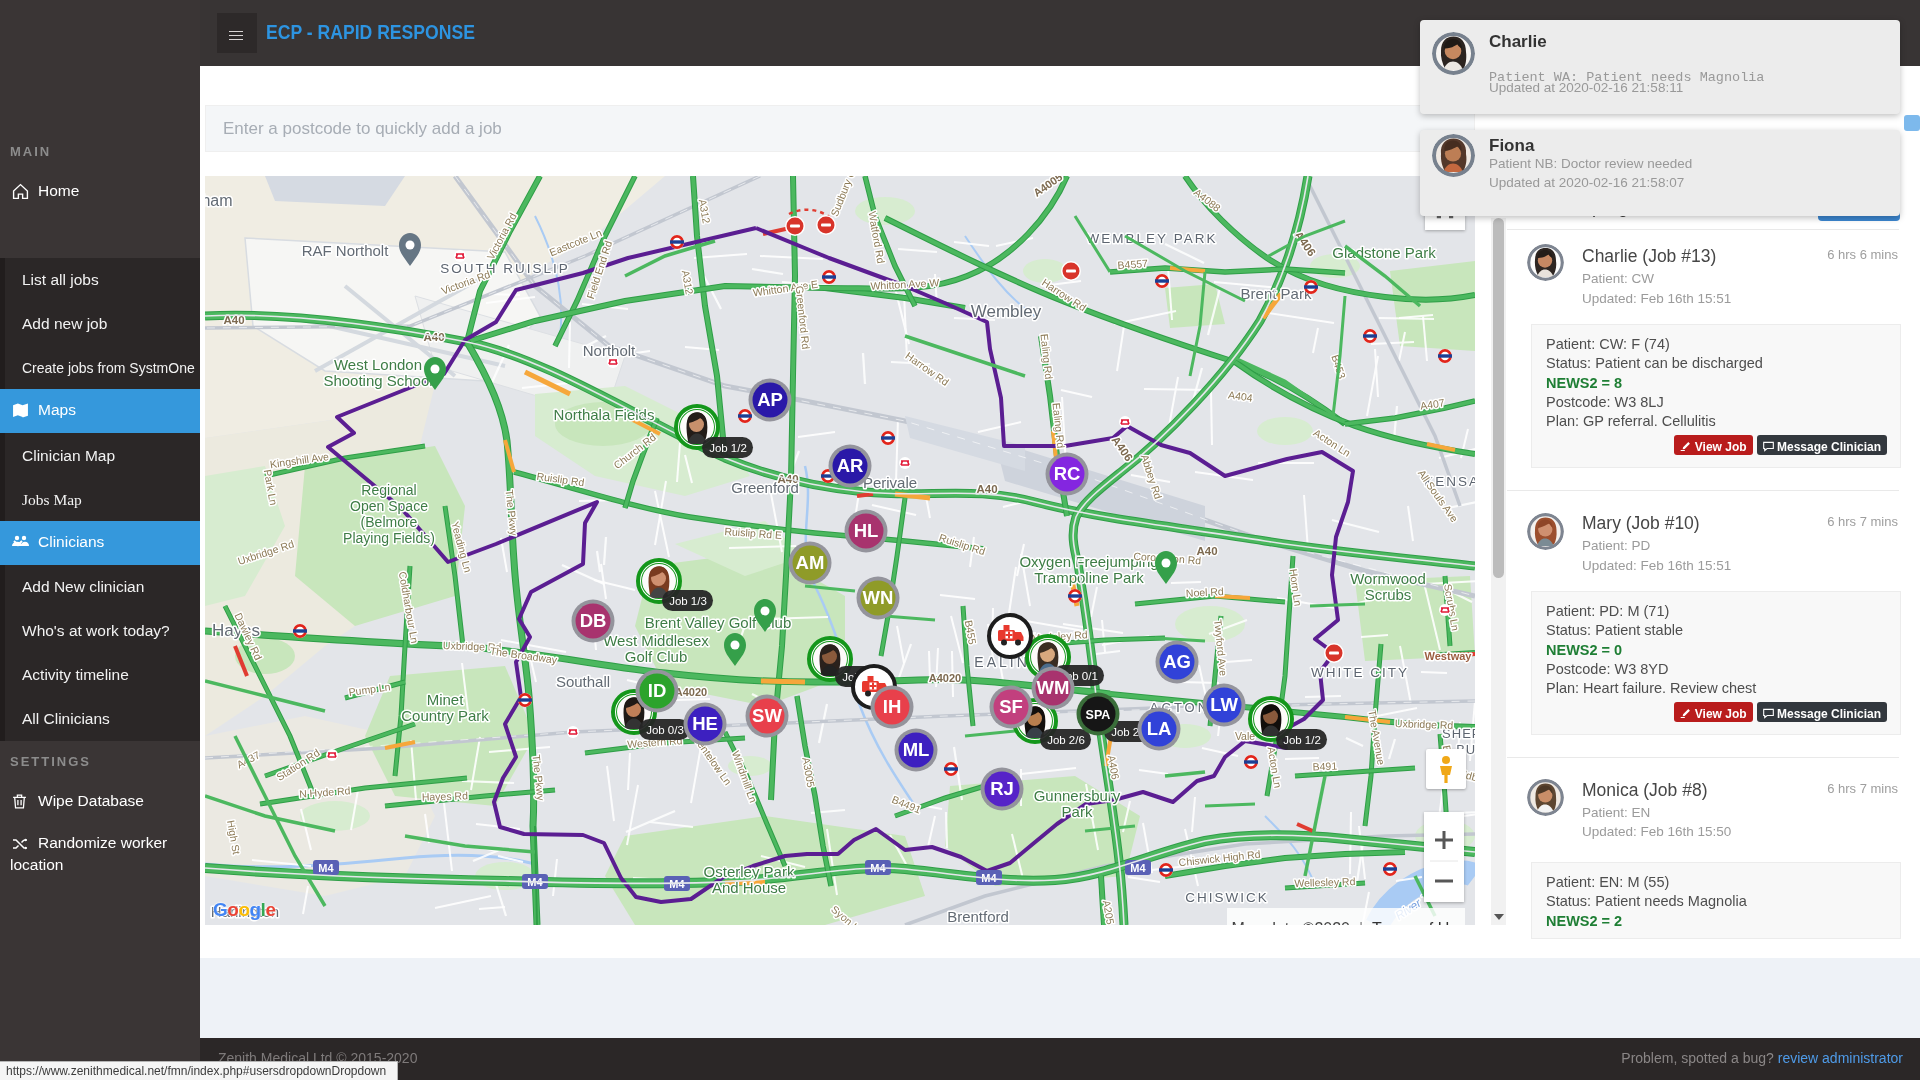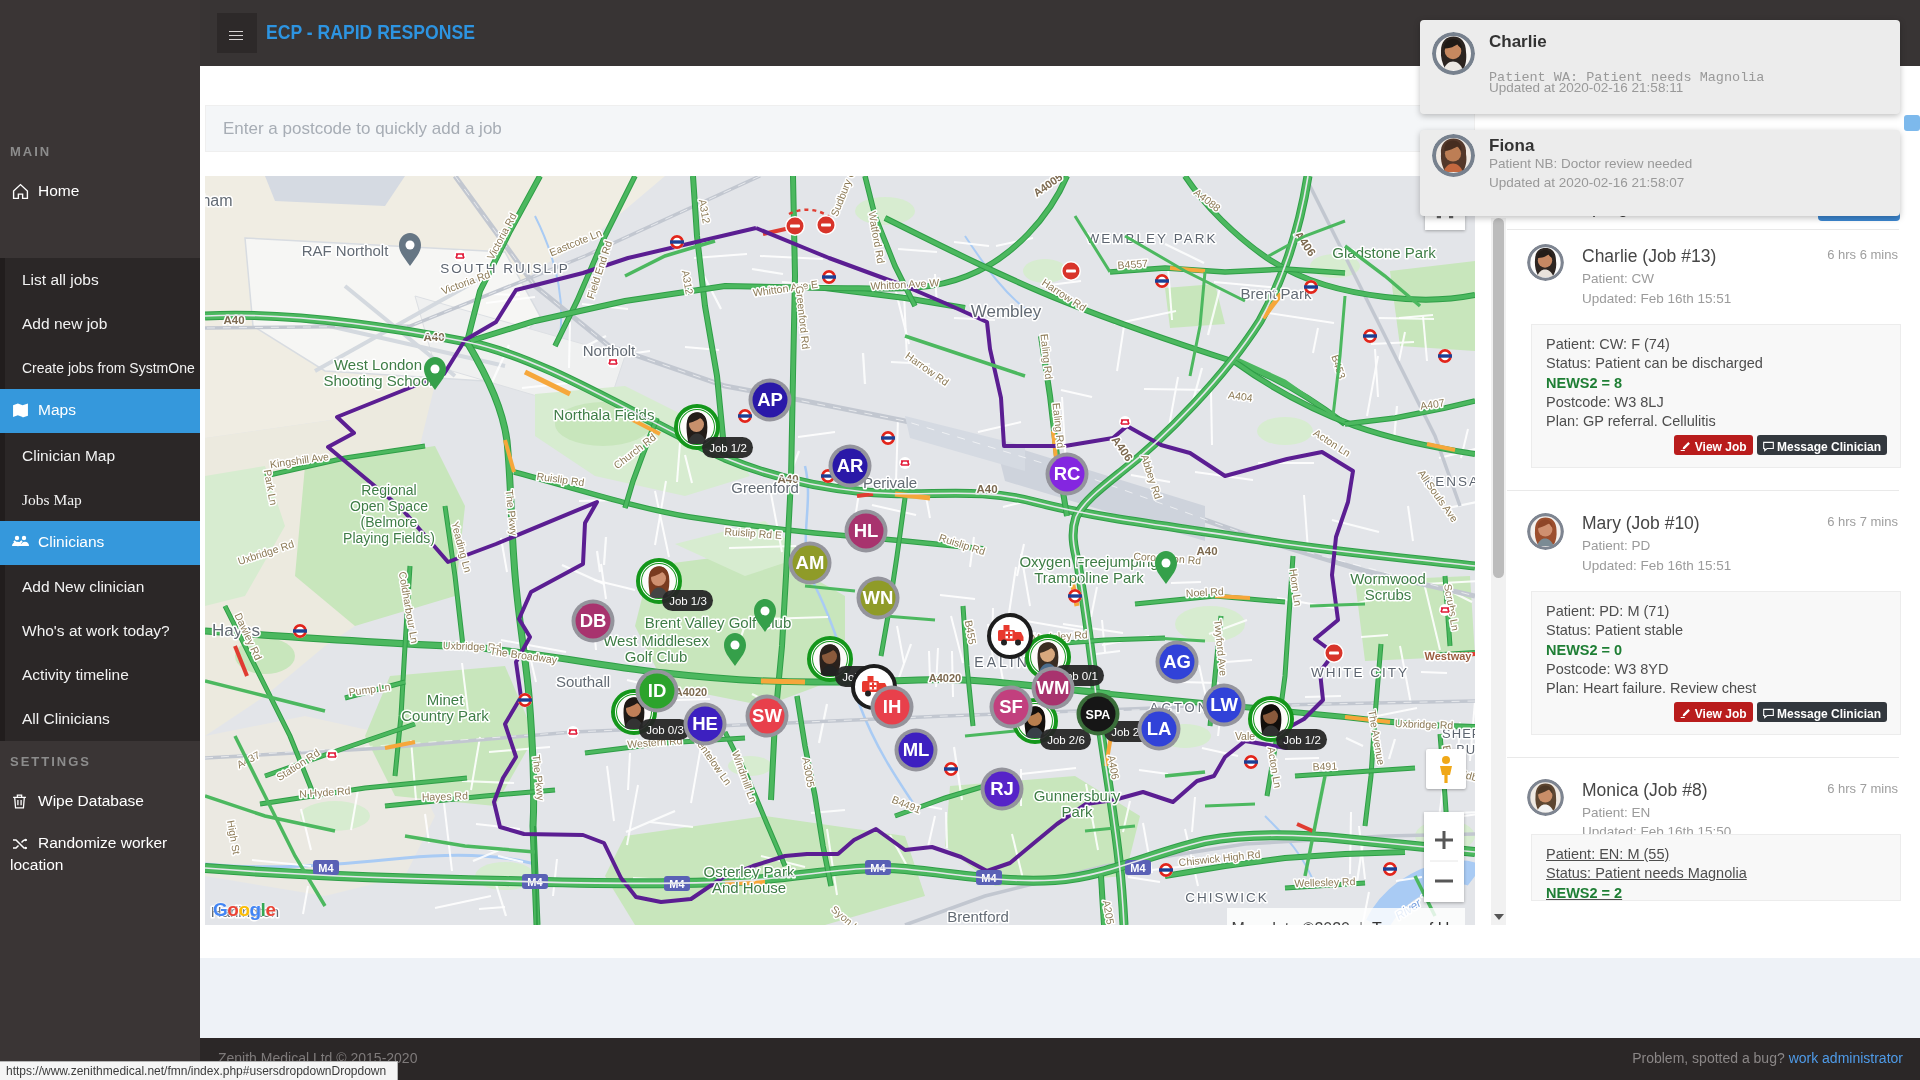--- a/index.html
+++ b/index.html
@@ -1069,21 +1069,21 @@
       </svg></div>
 <div style="position:absolute;left:1022px;top:732px;height:17px;right:10px;background:rgba(255,255,255,.82);color:#444;font-size:16px;padding-top:12px;white-space:nowrap;">
 &nbsp;Map data ©2020&nbsp;&nbsp;<span style="color:#888">|</span>&nbsp;&nbsp;<span style="color:#333">Terms of Use</span>&nbsp;&nbsp;<span style="color:#888">|</span>&nbsp;&nbsp;<span style="color:#333">Report a map error</span></div>
 <div style="position:absolute;left:8px;top:723px;font-size:19px;font-weight:bold;letter-spacing:-0.5px;text-shadow:0 0 2px #fff, 0 0 2px #fff;">
 <span style="color:#4285F4">G</span><span style="color:#EA4335">o</span><span style="color:#FBBC05">o</span><span style="color:#4285F4">g</span><span style="color:#34A853">l</span><span style="color:#EA4335">e</span></div>
 </div>
 
 <div id="btmlight"></div>
 <div id="footer">
   <div class="lft">Zenith Medical Ltd © 2015-2020</div>
-  <div class="rgt">Problem, spotted a bug? <a>work administrator</a></div>
+  <div class="rgt">Problem, spotted a bug? <a>review administrator</a></div>
 </div>
 
 <div id="panel">
   <div id="paneltitle">Jobs in progress</div>
   <div id="panelbtn"></div>
   <div id="pscroll">
       <div class="thumb"></div>
       <div class="dn"></div>
     </div>
 
@@ -1149,21 +1149,21 @@
     <path d="M8.5 17c0-8 3.5-12.5 10-12.5S29 9 29 17c.5 6 0 11-2 14.5l-16-.5C9 27 8 22 8.5 17z" fill="#5d4631"></path>
     <circle cx="18.3" cy="16.5" r="7.1" fill="#c98e68"></circle>
     <path d="M10 33c1.5-5 4.5-7.5 8-7.5s7 2.5 8.5 7.5z" fill="#f3f3f3"></path>
     <path d="M11 15c-.5-5 2.5-8.5 7-8.5s8 3 7.5 8.5c-2-2.5-3.5-4.5-3.5-4.5s-5 3.2-11 4.5z" fill="#4c3826"></path>
     <circle cx="18.5" cy="18.5" r="16.8" fill="none" stroke="#7e8591" stroke-width="3.2"></circle>
   </svg>
   <div class="jname" style="top:714px;">Monica (Job #8)</div>
   <div class="jtime" style="top:715px;">6 hrs 7 mins</div>
   <div class="jgray" style="top:739px;">Patient: EN</div>
   <div class="jgray" style="top:758px;">Updated: Feb 16th 15:50</div>
-  <div class="jbox" style="top:768px; height:67px; overflow:hidden;text-decoration:underline;">
+  <div class="jbox" style="top:796px; height:77px; overflow:hidden;">
     Patient: EN: M (55)<br>
     Status: Patient needs Magnolia<br>
     <span class="nw">NEWS2 = 2</span><br>
   </div>
 </div>
 
 <div class="ncard" style="top:20px; height:94px;">
   <svg class="av" style="top:12px;" width="43" height="43" viewBox="0 0 43 43">
     <circle cx="21.5" cy="21.5" r="21" fill="#f6f4f2"></circle>
     <path d="M9 19c0-9.5 5-14.5 12.5-14.5S34 10 34 20c1 7-.5 14-3 18l-17.5-.5C10 31 8.5 25 9 19z" fill="#2c2420"></path>

